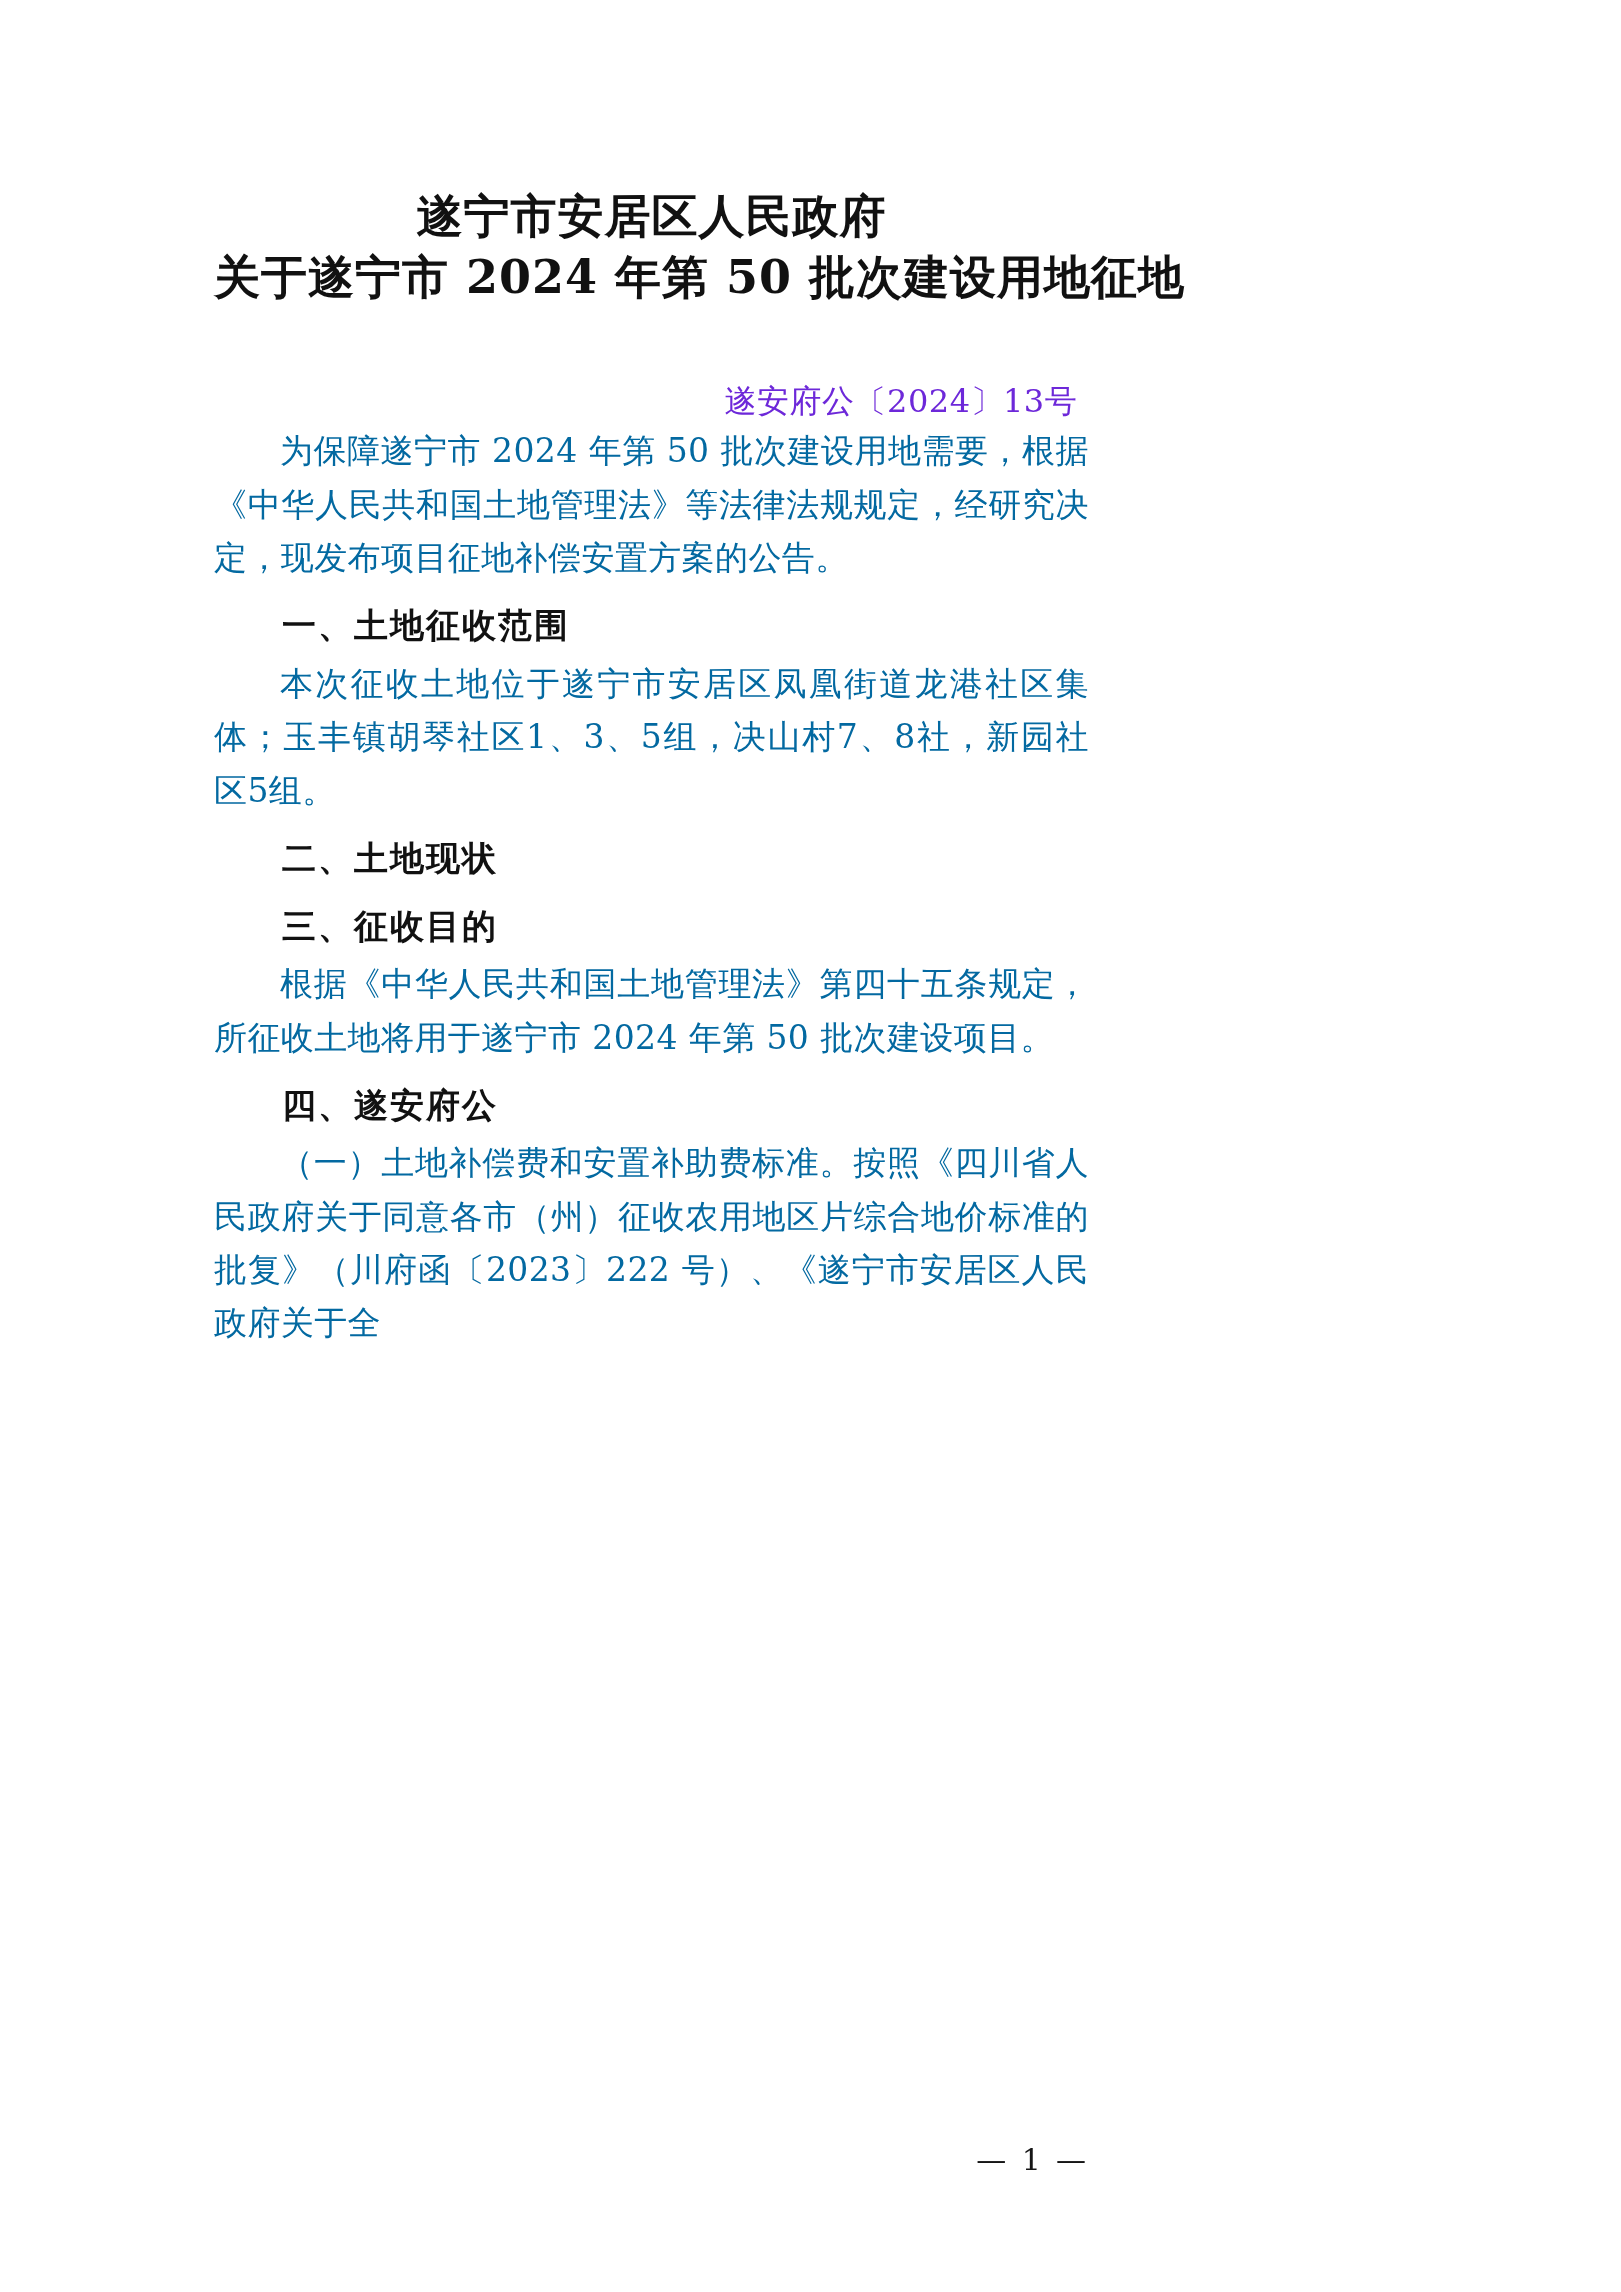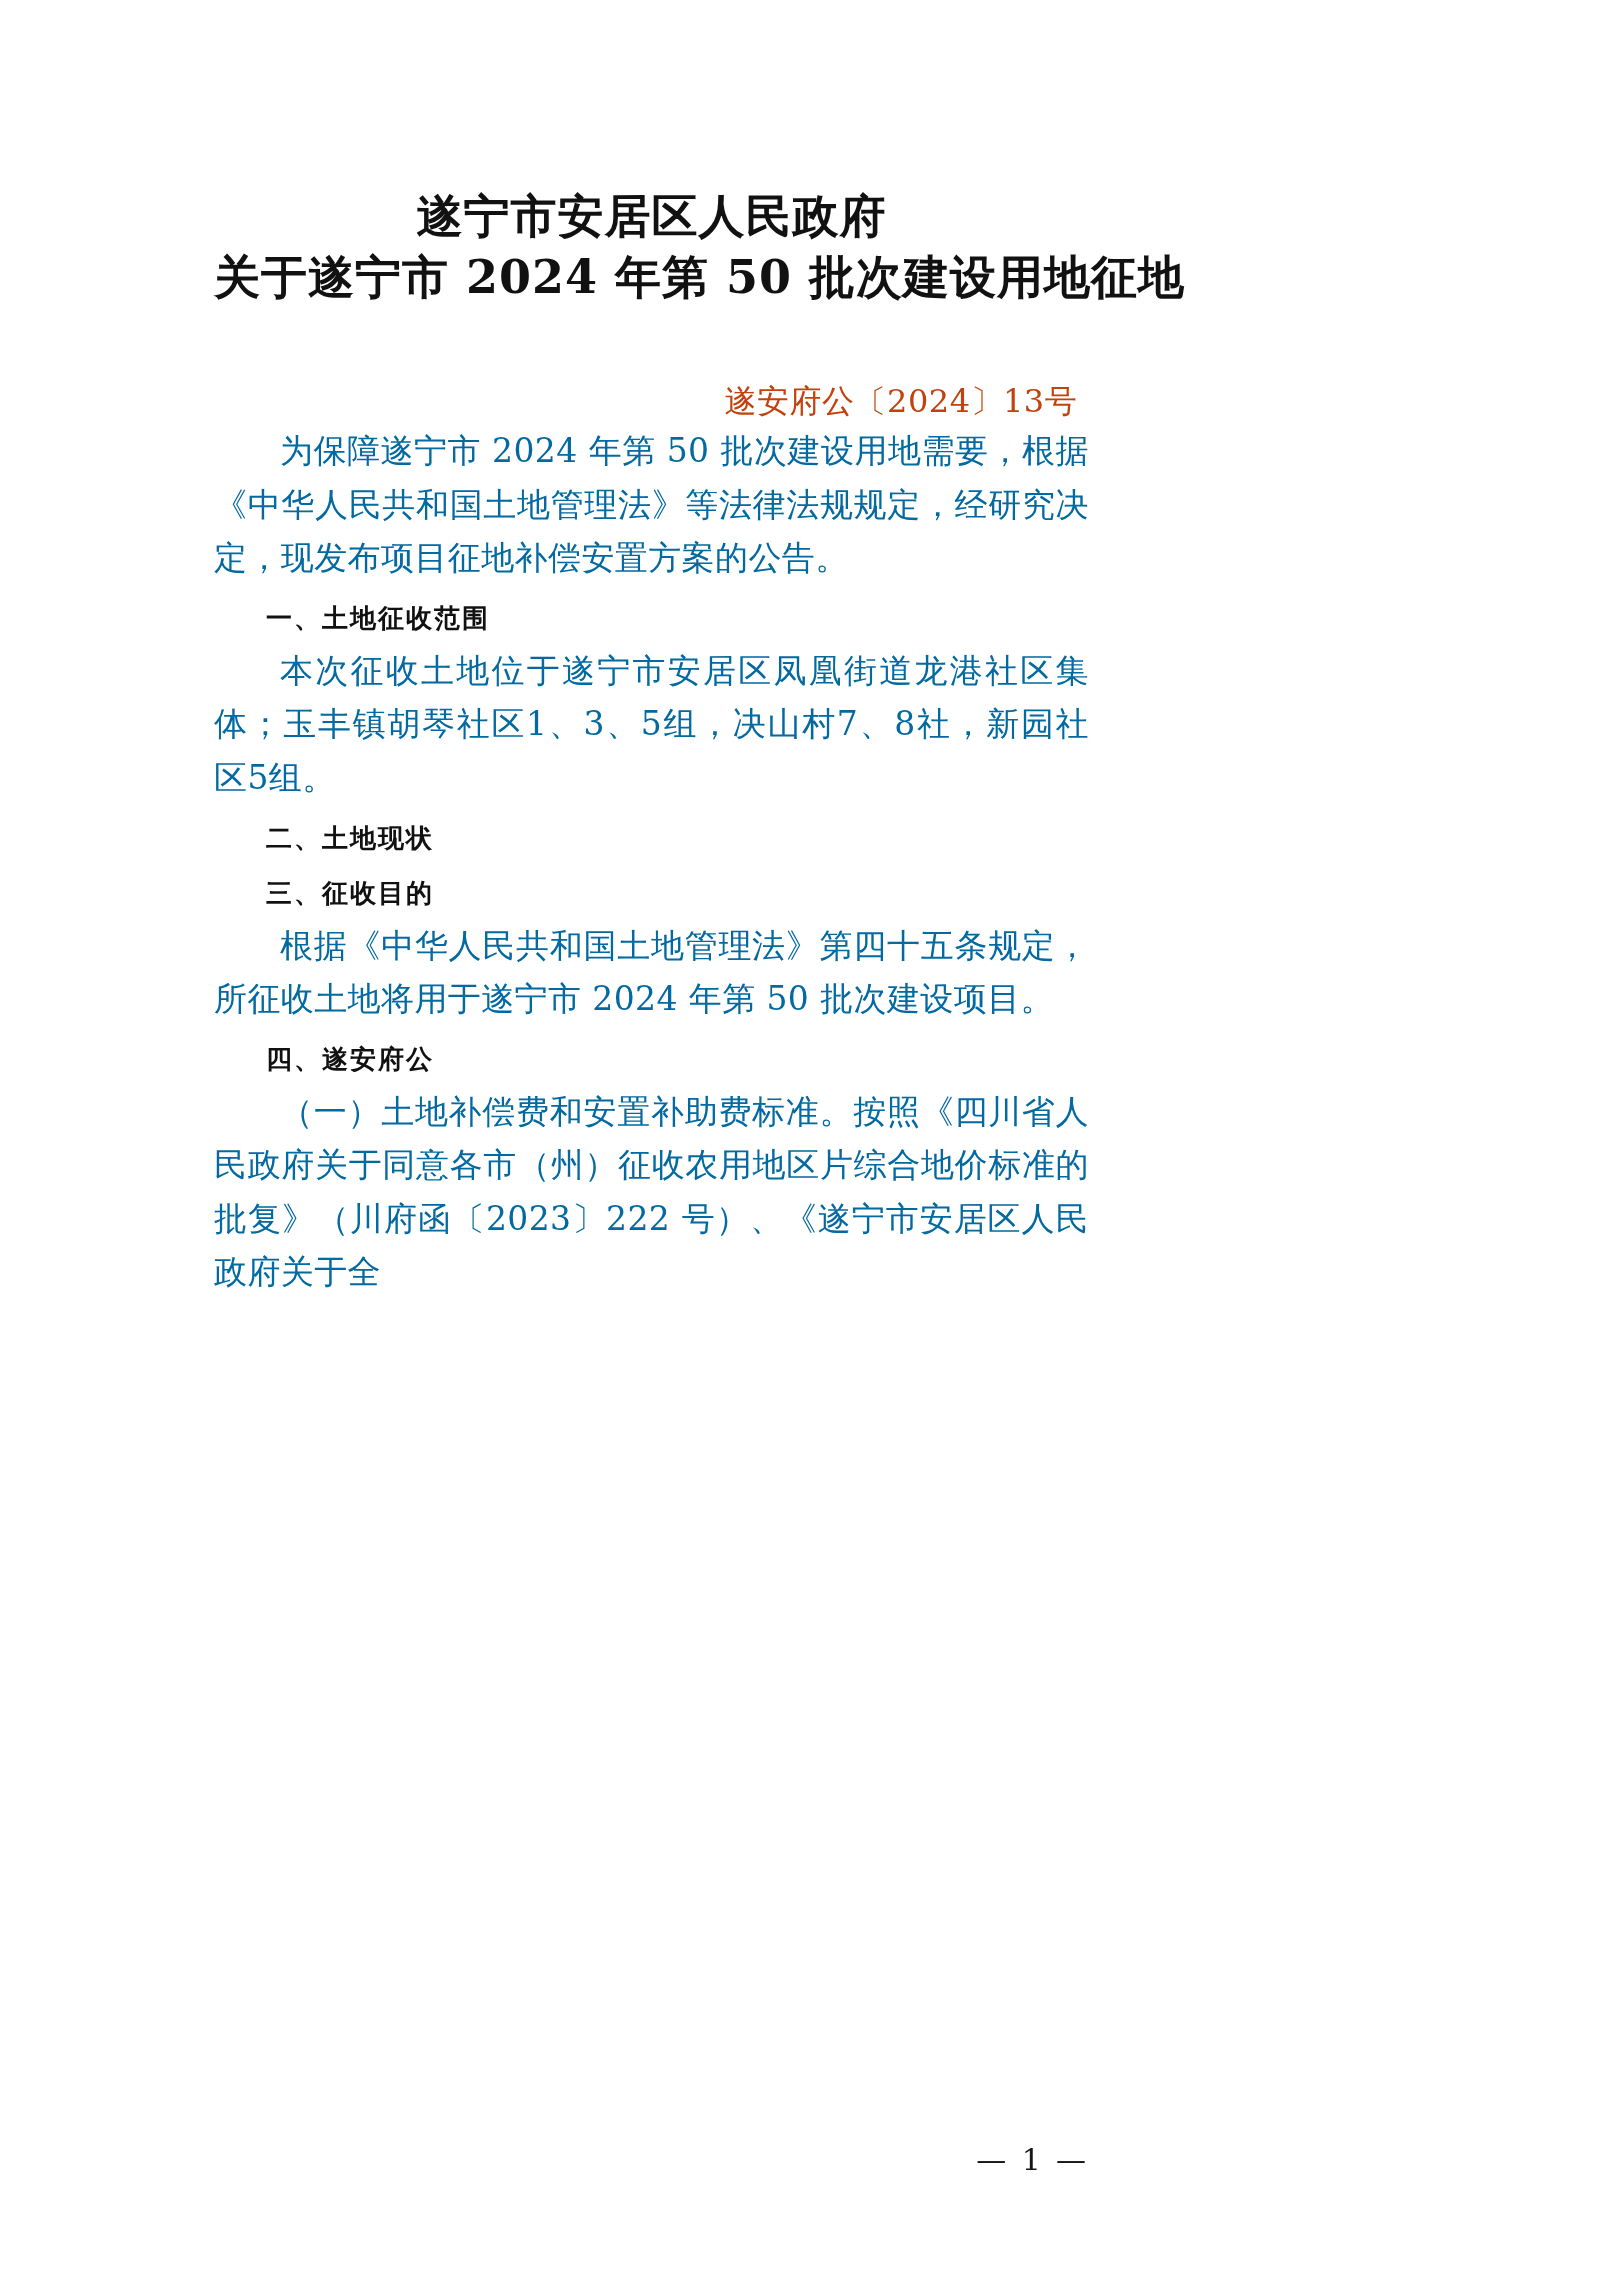--- a/index.html
+++ b/index.html
@@ -36,35 +36,35 @@
   .doc-title .line {
     display: block;
     white-space: nowrap;
   }
   .doc-number {
     margin-top: 73px;
     text-align: right;
     font-size: 32px;
     letter-spacing: 0.5px;
     padding-right: 11.8px;
-    color: #c2410c;
+    color: #6d28d9;
   }
   p.body-par {
     margin: 0;
     font-size: 33px;
     line-height: 1.62;
     text-align: justify;
     text-justify: inter-ideograph;
     text-indent: 2em;
     letter-spacing: 0.4px;
     color: #0369a1;
   }
   .section-head {
     margin: 13.7px 0 3.9px 0;
-    font-size: 26px;
+    font-size: 34px;
     font-weight: bold;
     line-height: 1.6;
     text-indent: 2em;
     letter-spacing: 2px;
     color: #111;
   }
   .page-number {
     position: absolute;
     right: 214px;
     bottom: 116px;

